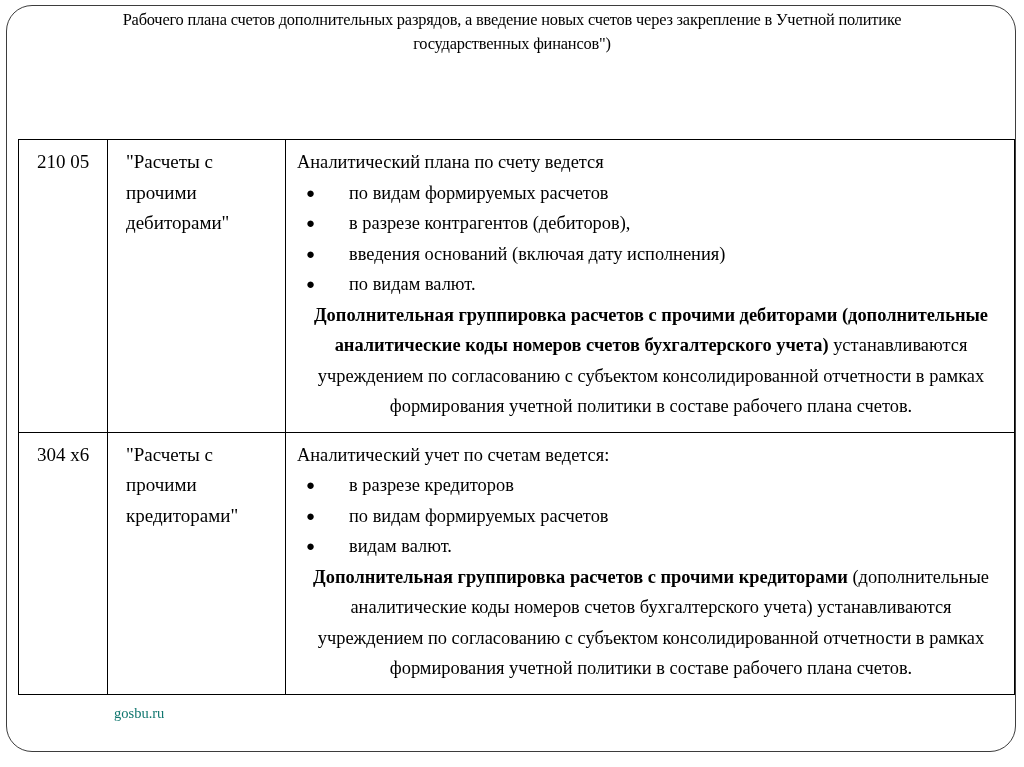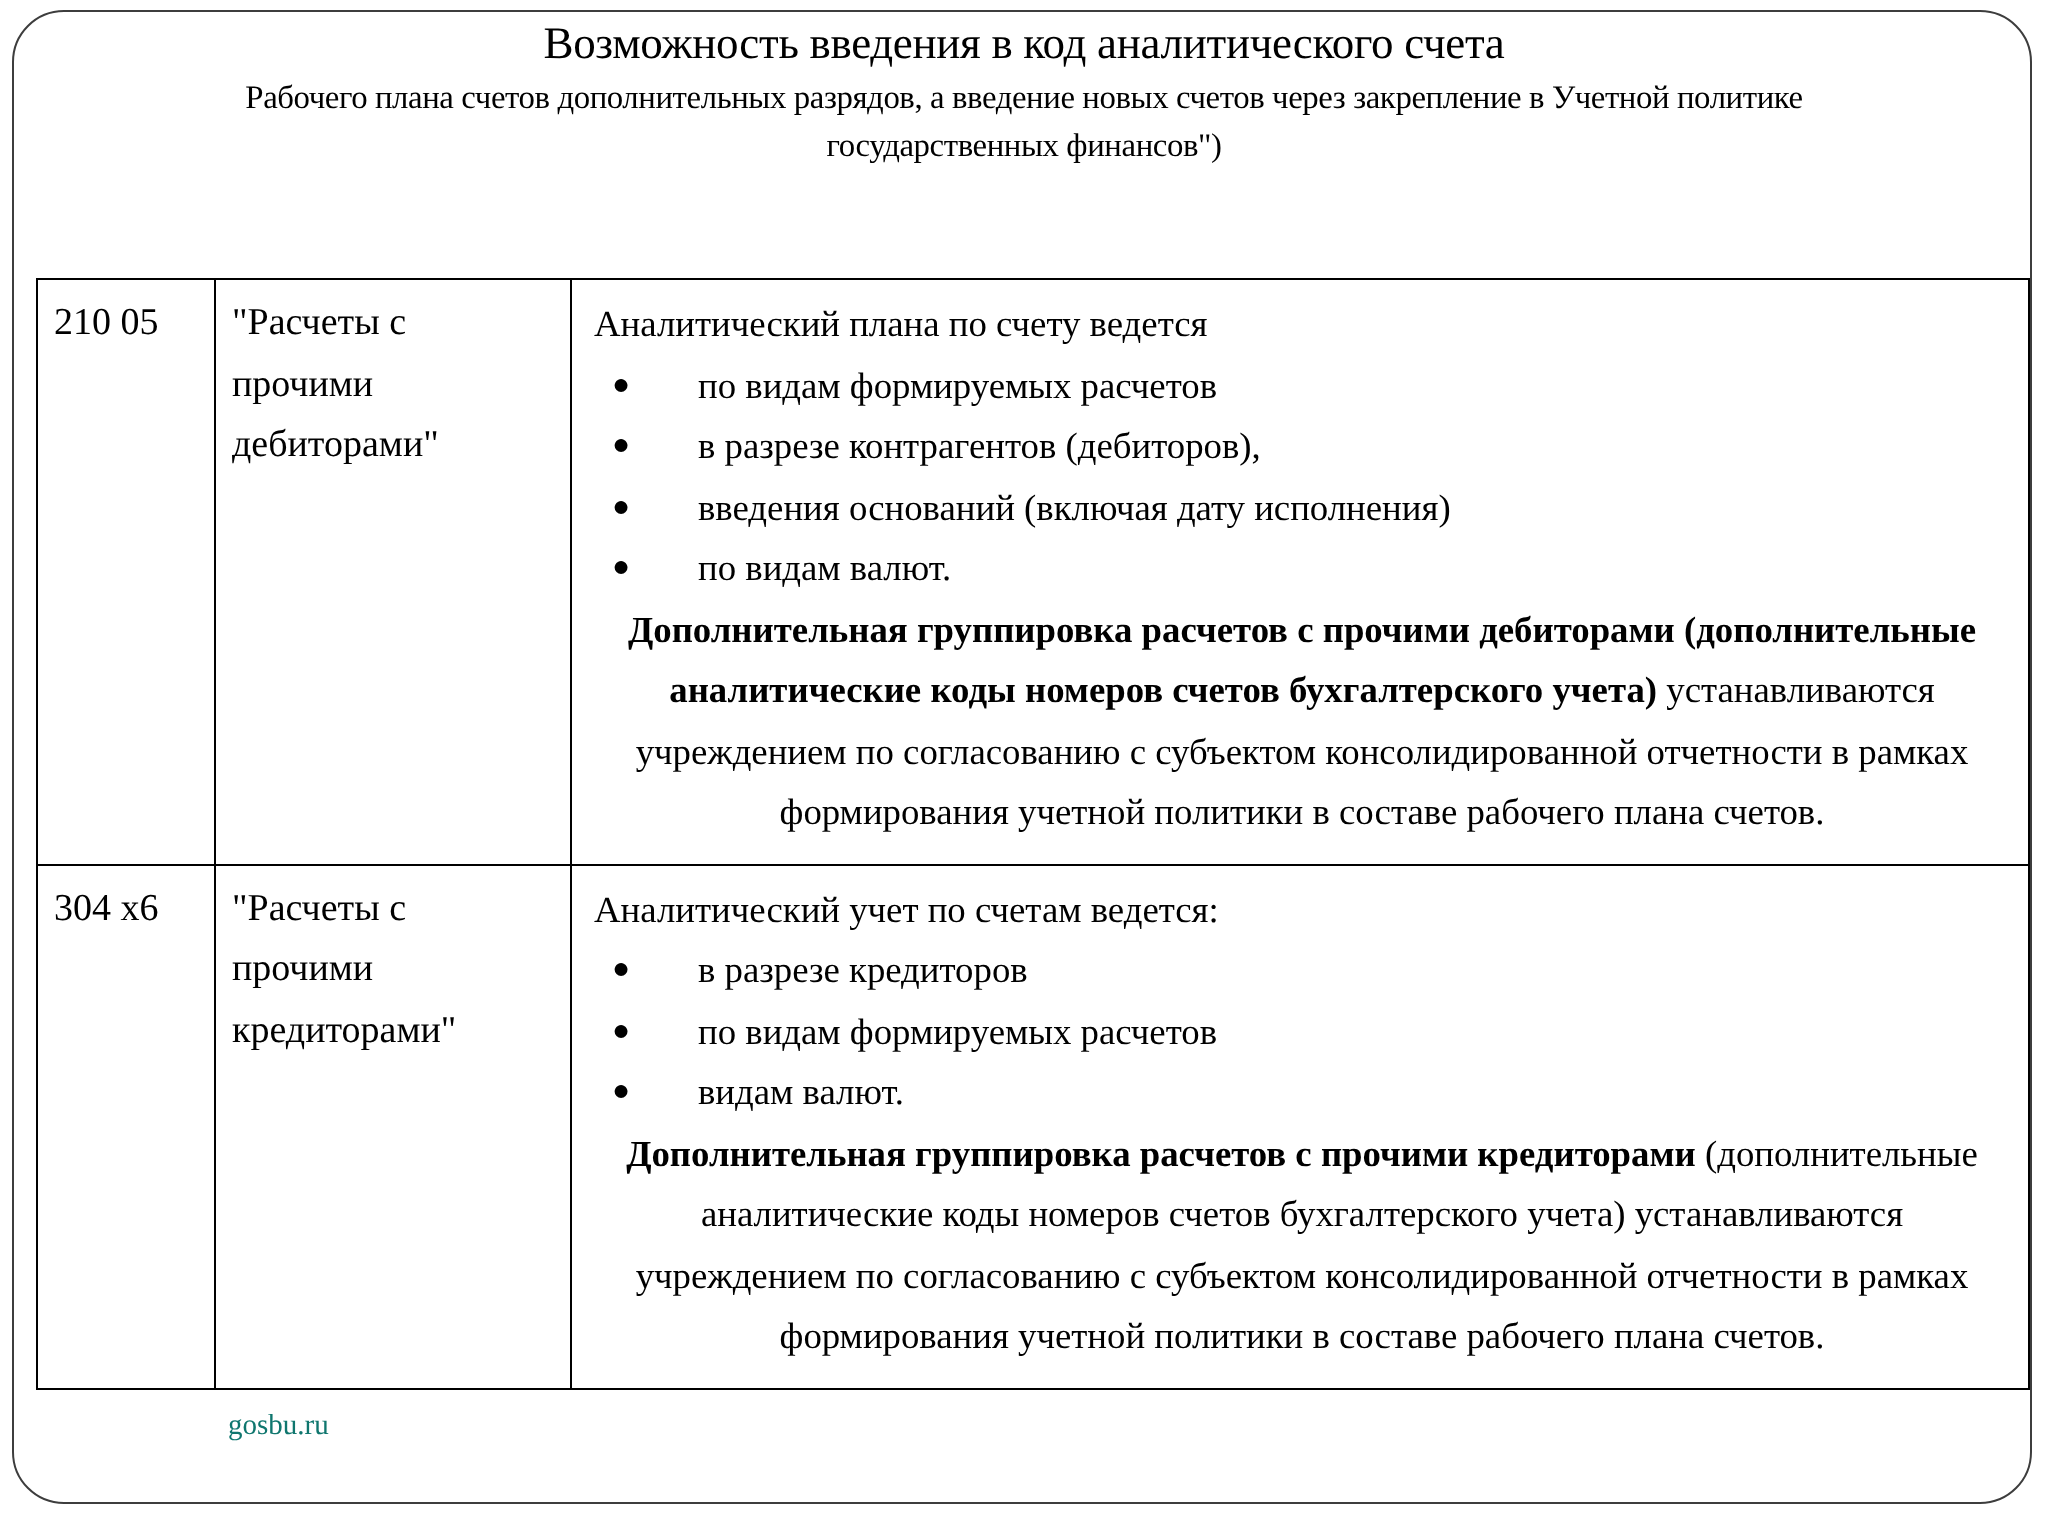--- a/index.html
+++ b/index.html
@@ -56,21 +56,21 @@
     position: absolute;
     left: 18px;
     top: 139px;
     width: 996px;
     border-collapse: collapse;
     table-layout: fixed;
   }
   #accounts-table td {
     border: 1.3px solid #000000;
     vertical-align: top;
-    padding: 7px 9px 10px 8px;
+    padding: 7px 9px 10px 18px;
   }
   col.c-code  { width: 89px; }
   col.c-name  { width: 178px; }
   col.c-desc  { width: 729px; }
 
   .cell-code {
     font-size: 19px;
     line-height: 30px;
     white-space: nowrap;
   }
@@ -120,21 +120,20 @@
     color: #0f766e;
     font-family: "Liberation Serif", "DejaVu Serif", serif;
   }
 </style>
 </head>
 <body>
 
 <div id="slide-frame"></div>
 
 <div id="header">
-  <h1 id="doc-title">Возможность введения в код аналитического счета</h1>
   <div class="subtitle-line">Рабочего плана счетов дополнительных разрядов, а введение новых счетов через закрепление в Учетной политике</div>
   <div class="subtitle-line">государственных финансов")</div>
 </div>
 
 <table id="accounts-table">
   <colgroup>
     <col class="c-code">
     <col class="c-name">
     <col class="c-desc">
   </colgroup>

